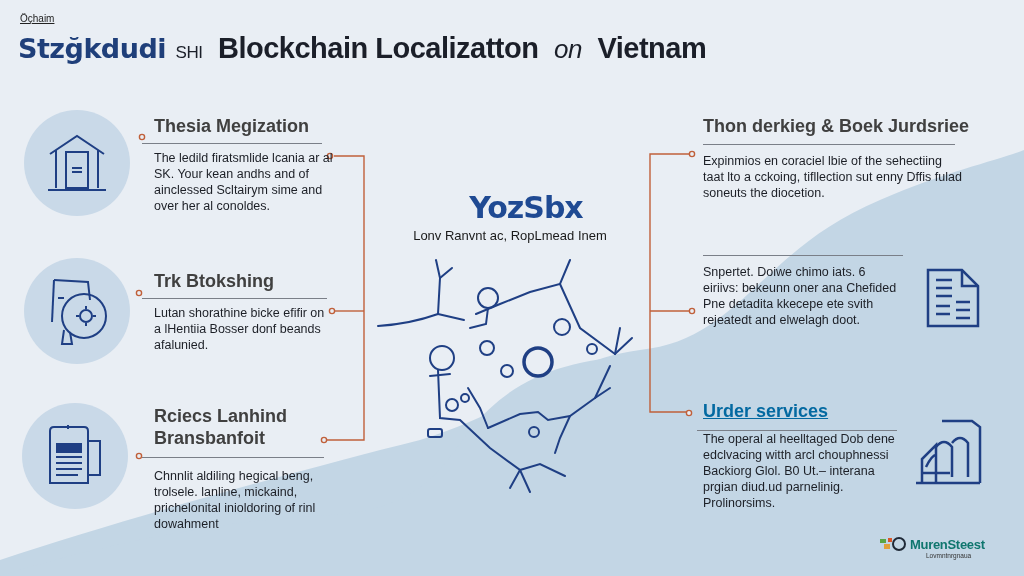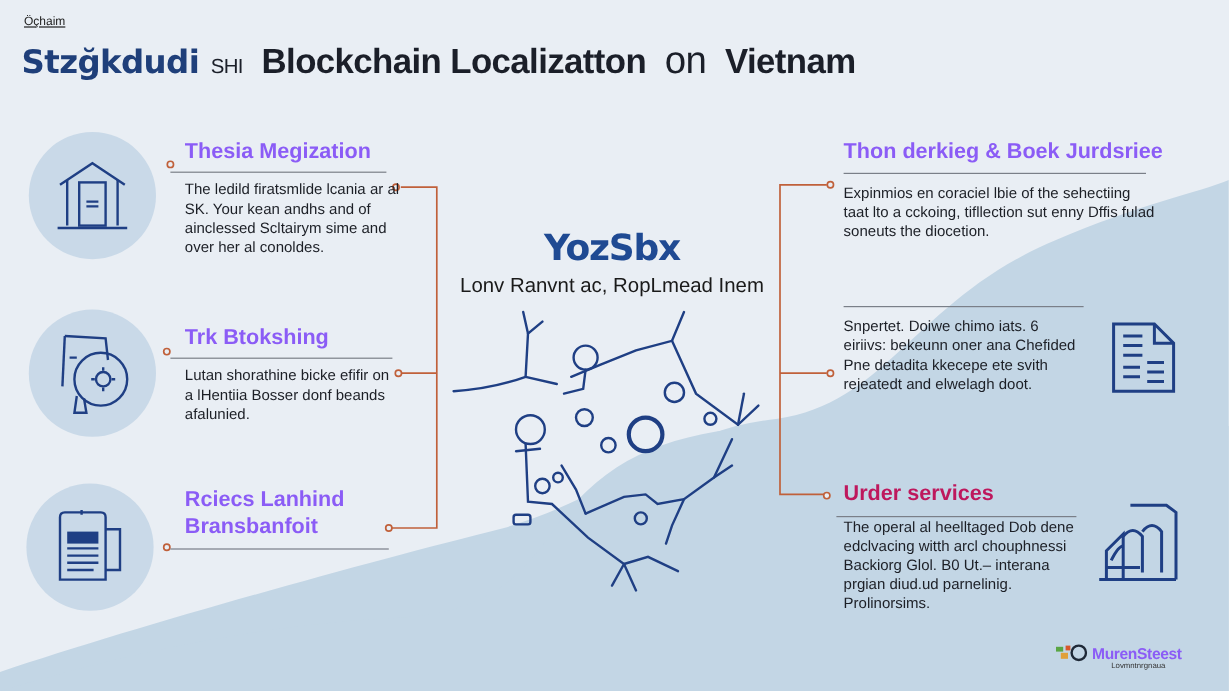--- a/index.html
+++ b/index.html
@@ -3,30 +3,30 @@
 <meta charset="utf-8">
 <style>
   html,body{margin:0;padding:0;}
   body{width:1024px;height:576px;overflow:hidden;background:#e9eef4;font-family:"Liberation Sans",sans-serif;position:relative;color:#1b1f29;}
   .bg-wave{position:absolute;left:0;top:0;width:1024px;height:576px;z-index:0;}
   .layer{position:absolute;z-index:2;}
   .kicker{left:20px;top:13px;font-size:10px;color:#222;text-decoration:underline;}
   .title{left:18px;top:32px;font-size:29px;font-weight:bold;letter-spacing:-0.5px;white-space:nowrap;}
   .title .brand{color:#1f3f7a;font-weight:bold;font-family:"DejaVu Sans",sans-serif;font-size:27px;}
   .title .mid{font-size:17px;font-weight:normal;margin:0 8px 0 2px;}
-  .title .on{font-weight:normal;font-size:32px;margin:0 8px;}
+  .title .on{font-weight:normal;font-size:26px;margin:0 8px;font-style:italic;}
   .circle{width:106px;height:106px;border-radius:50%;background:#c9d9e8;display:flex;align-items:center;justify-content:center;}
-  .sec-title{font-size:18px;font-weight:bold;color:#8b5cf6;line-height:22px;}
-  .sec-title.blue{color:#be185d;}
+  .sec-title{font-size:18px;font-weight:bold;color:#404040;line-height:22px;}
+  .sec-title.blue{color:#0369a1;text-decoration:underline;}
   .rule{height:1px;background:#7a7f88;}
   .sec-body{font-size:12.5px;line-height:16px;color:#1c1f26;}
-  .center-brand{left:420px;top:190px;width:180px;text-align:center;font-size:30px;font-weight:bold;color:#1f4a93;font-family:"DejaVu Sans",sans-serif;letter-spacing:-1px;}
-  .center-sub{left:380px;top:228px;width:260px;text-align:center;font-size:17px;color:#1a1a1a;}
+  .center-brand{left:436px;top:190px;width:180px;text-align:center;font-size:30px;font-weight:bold;color:#1f4a93;font-family:"DejaVu Sans",sans-serif;letter-spacing:-1px;}
+  .center-sub{left:380px;top:228px;width:260px;text-align:center;font-size:13px;color:#1a1a1a;}
   .logo{left:880px;top:536px;display:flex;align-items:center;gap:4px;}
-  .logo-name{font-size:13px;font-weight:bold;color:#8b5cf6;letter-spacing:-0.3px;}
+  .logo-name{font-size:13px;font-weight:bold;color:#0f766e;letter-spacing:-0.3px;}
   .logo-sub{left:926px;top:552px;font-size:6.5px;color:#333;}
   svg{display:block;}
 </style>
 </head>
 <body>
 
 <svg class="bg-wave" viewBox="0 0 1024 576">
   <path d="M0 576 L0 560 C120 520 300 470 420 440 C520 410 560 360 640 350 C740 340 760 250 880 200 C950 170 1000 160 1024 150 L1024 576 Z" fill="#c3d6e5"></path>
   <path d="M0 576 C100 545 220 520 330 515 C420 510 440 470 470 430 C510 380 560 360 640 355 L1024 355 L1024 576 Z" fill="#c3d6e5"></path>
 </svg>
@@ -103,20 +103,21 @@
       <path d="M44 18 L56 18 L56 52 L44 52"></path>
       <path d="M24 2 V6"></path>
       <path d="M12 34 H38 M12 40 H38 M12 46 H38 M12 52 H34"></path>
     </g>
     <rect x="12" y="20" width="26" height="10" fill="#1f3f84"></rect>
   </svg>
 </div>
 <div class="layer" style="left:154px;top:405px;width:185px;">
   <div class="sec-title" style="width:140px;">Rciecs Lanhind Bransbanfoit</div>
   <div class="rule" style="margin-top:8px;width:182px;margin-left:-12px;"></div>
+  <div class="sec-body" style="margin-top:10px;width:185px;">Chnnlit aldiling hegical beng, trolsele. lanline, mickaind, prichelonital inioldoring of rinl dowahment</div>
 </div>
 
 <div class="layer center-brand">YozSbx</div>
 <div class="layer center-sub">Lonv Ranvnt ac, RopLmead Inem</div>
 <svg class="layer" style="left:370px;top:248px;" width="280" height="250" viewBox="0 0 280 250">
   <g stroke="#1f3f84" stroke-width="2" fill="none" stroke-linecap="round">
     <path d="M8 78 Q40 76 68 66 L70 30 L82 20"></path>
     <path d="M68 66 L94 72"></path>
     <path d="M70 30 L66 12"></path>
     <path d="M106 66 L130 56 L160 44 L190 36 L200 12"></path>

